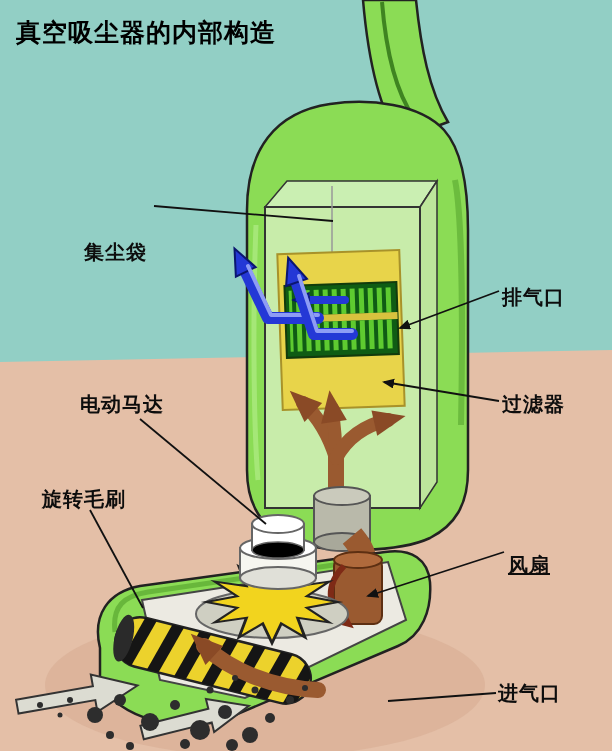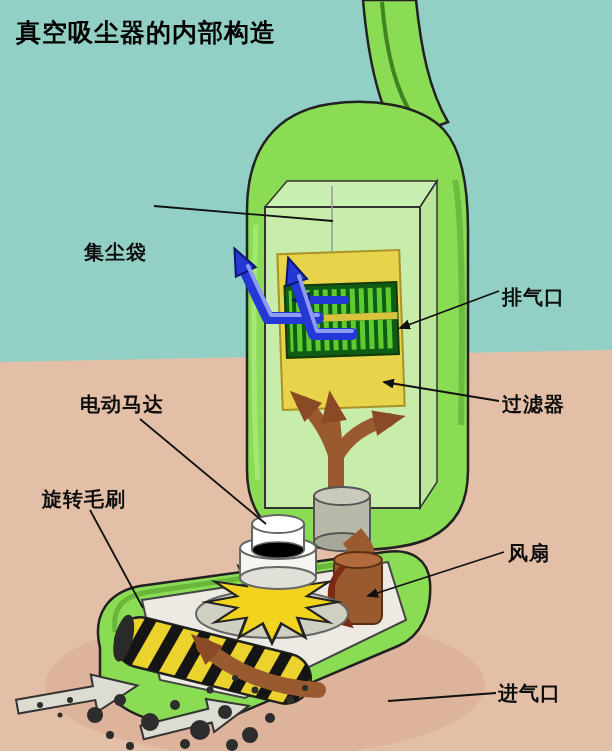--- a/index.html
+++ b/index.html
@@ -189,16 +189,16 @@
     <line x1="496" y1="693" x2="388" y2="701"></line>
   </g>
 </svg>
 
 <div class="title">真空吸尘器的内部构造</div>
 <div class="lbl" style="left:84px;top:195px;margin-top:44px;">集尘袋</div>
 <div class="lbl" style="left:502px;top:284px;">排气口</div>
 <div class="lbl" style="left:502px;top:391px;font-family:Liberation Serif, serif;">过滤器</div>
 <div class="lbl" style="left:80px;top:391px;">电动马达</div>
 <div class="lbl" style="left:42px;top:486px;text-align:right;">旋转毛刷</div>
-<div class="lbl" style="left:508px;top:540px;">风扇</div>
+<div class="lbl" style="left:508px;top:552px;text-decoration:underline;">风扇</div>
 <div class="lbl" style="left:498px;top:680px;">进气口</div>
 
 </div>
 
 </body></html>

